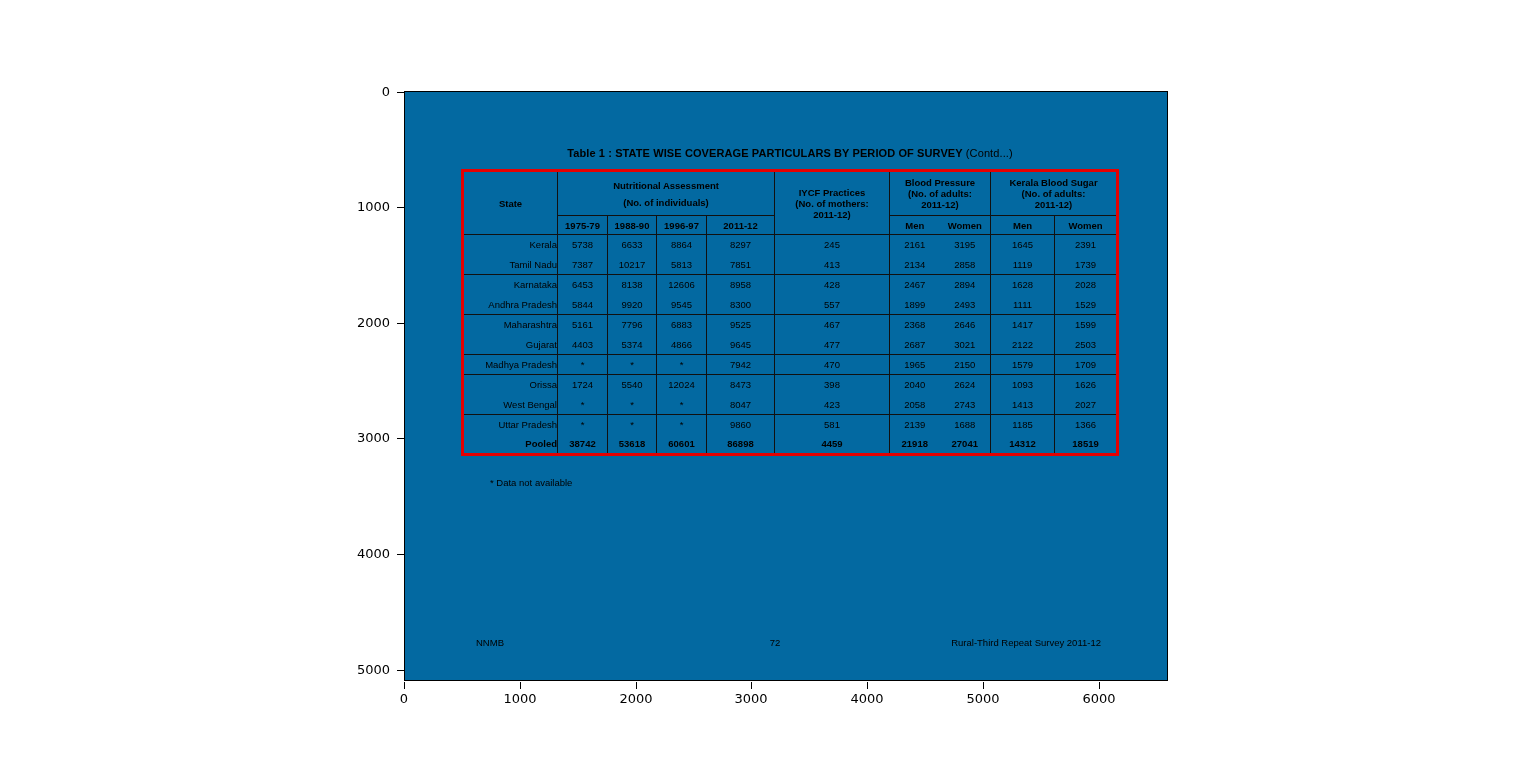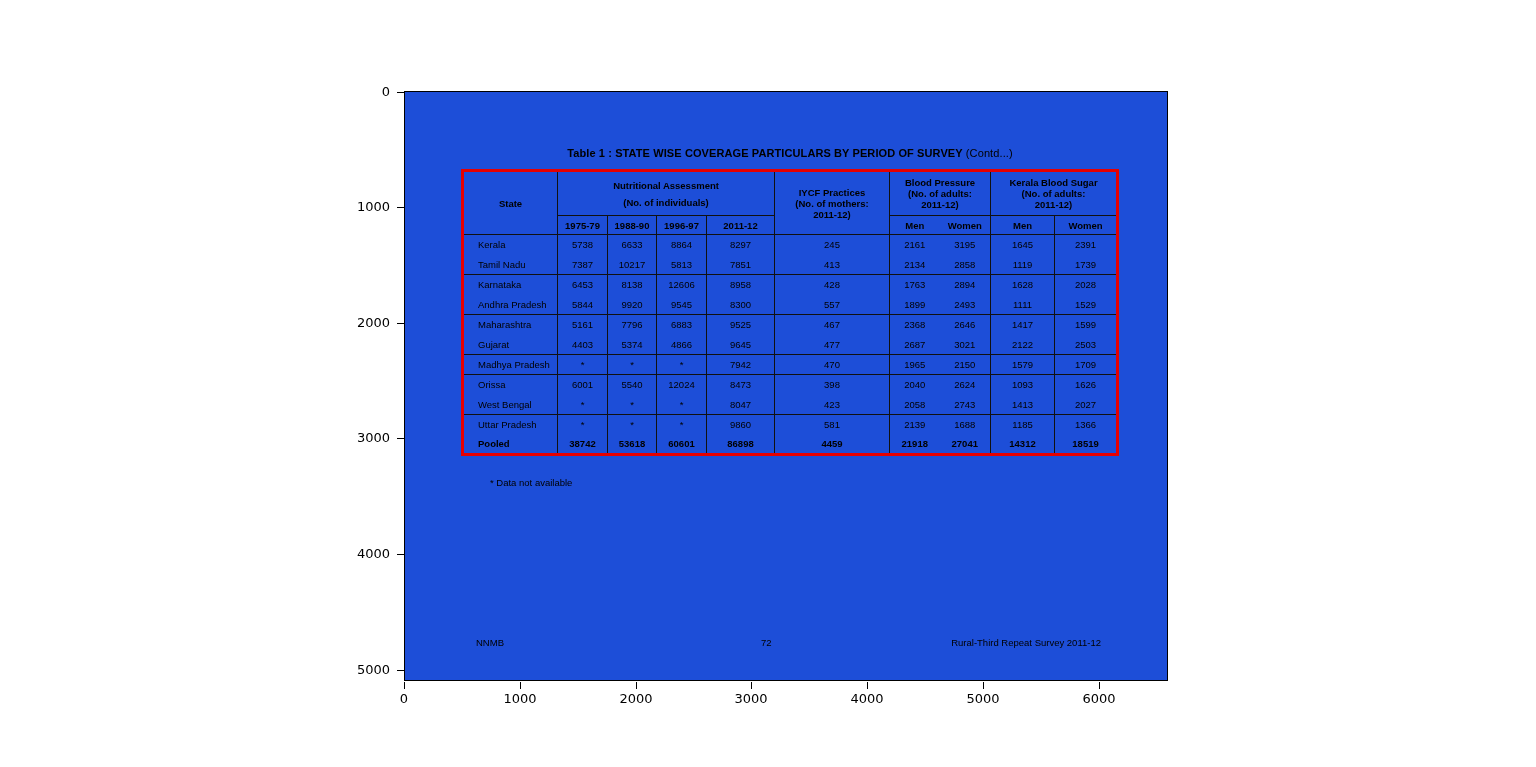--- a/index.html
+++ b/index.html
@@ -5,21 +5,21 @@
   :root { --accent:#e60000; --ink:#111; }
   * { box-sizing:border-box; }
   html,body { margin:0; padding:0; }
   body {
     width:1536px; height:767px; background:#fff; position:relative;
     font-family:"Liberation Sans", sans-serif; color:#000; overflow:hidden;
   }
   
   .plot {
     position:absolute; left:404px; top:91px; width:764px; height:590px;
-    border:1px solid #000; background:#1d4ed8;
+    border:1px solid #000; background:#0369a1;
   }
   .ytick-label {
     position:absolute; left:330px; width:60px; text-align:right;
     font-size:13px; line-height:16px; font-family:"DejaVu Sans", sans-serif;
   }
   .ytick-mark { position:absolute; left:397px; width:7px; height:1px; background:#000; }
   .xtick-label {
     position:absolute; top:691px; width:70px; text-align:center;
     font-size:13px; line-height:16px; font-family:"DejaVu Sans", sans-serif;
   }
@@ -39,39 +39,39 @@
     border:3px solid var(--accent);
   }
   .cov th, .cov td {
     padding:0; margin:0; font-weight:normal; vertical-align:middle;
     font-size:9.5px; line-height:11px; text-align:center; overflow:hidden;
   }
   .cov thead th { font-weight:bold; font-size:9.5px; }
   .cov .hr1 th { height:45px; }
   .cov .hr2 th { height:19px; border-bottom:1px solid var(--ink); }
   .cov tbody td { height:20px; }
-  .cov td.state { text-align:left; padding-left:14px; }
+  .cov td.state { text-align:right; padding-left:7px; }
 
   
   .cov th, .cov td { border-left:1px solid var(--ink); }
   .cov th.c-state, .cov td.state { border-left:none;margin-top:37px; }
   .cov th.nlb, .cov td.nlb { border-left:none; }   
 
   
   .cov .hr1 th.hb { border-bottom:1px solid var(--ink); }
   .cov th.c-state, .cov th.c-iycf { border-bottom:1px solid var(--ink); }
   .cov tbody tr.grp td { border-top:1px solid var(--ink); }
 
   .cov .sub { margin-top:6px; }
   .cov tr.pooled td { font-weight:bold; }
 
   .footnote { position:absolute; left:85px; top:385px; font-size:9.5px; }
   .pagefoot { position:absolute; left:0; top:545px; width:764px; font-size:9.5px; }
   .pagefoot .fl { position:absolute; left:71px; }
-  .pagefoot .fc { position:absolute; left:356px; width:60px; }
+  .pagefoot .fc { position:absolute; left:340px; width:60px; text-align:center; }
   .pagefoot .fr { position:absolute; right:68px; }
 </style>
 </head>
 <body>
 
 <div class="ytick-label" style="top:84px">0</div>
 <div class="ytick-label" style="top:199px">1000</div>
 <div class="ytick-label" style="top:315px">2000</div>
 <div class="ytick-label" style="top:430px">3000</div>
 <div class="ytick-label" style="top:546px">4000</div>
@@ -177,21 +177,21 @@
         <td>1119</td>
         <td>1739</td>
       </tr>
       <tr class="grp">
         <td class="state">Karnataka</td>
         <td>6453</td>
         <td>8138</td>
         <td>12606</td>
         <td>8958</td>
         <td>428</td>
-        <td>1763</td>
+        <td>2467</td>
         <td class="nlb">2894</td>
         <td>1628</td>
         <td>2028</td>
       </tr>
       <tr>
         <td class="state">Andhra Pradesh</td>
         <td>5844</td>
         <td>9920</td>
         <td>9545</td>
         <td>8300</td>
@@ -232,21 +232,21 @@
         <td>*</td>
         <td>7942</td>
         <td>470</td>
         <td>1965</td>
         <td class="nlb">2150</td>
         <td>1579</td>
         <td>1709</td>
       </tr>
       <tr class="grp">
         <td class="state">Orissa</td>
-        <td>6001</td>
+        <td>1724</td>
         <td>5540</td>
         <td>12024</td>
         <td>8473</td>
         <td>398</td>
         <td>2040</td>
         <td class="nlb">2624</td>
         <td>1093</td>
         <td>1626</td>
       </tr>
       <tr>

